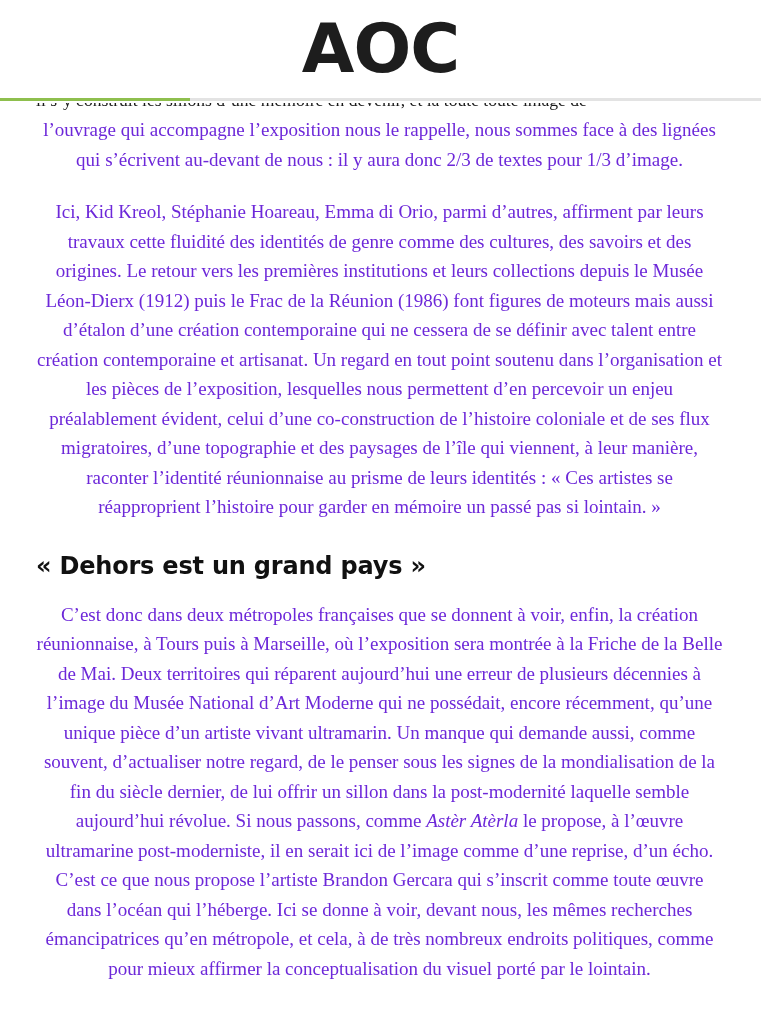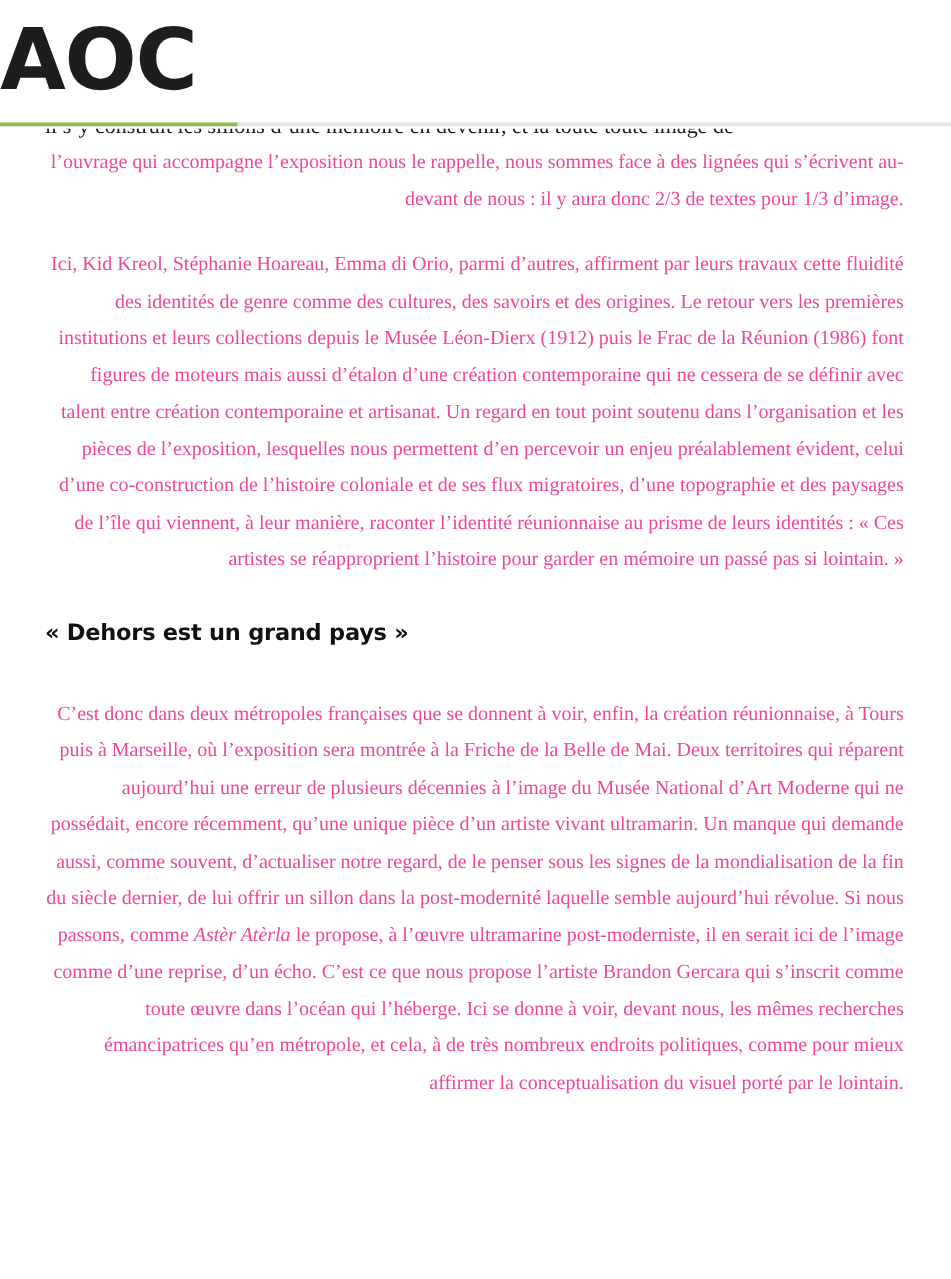--- a/index.html
+++ b/index.html
@@ -19,21 +19,21 @@
     width: 761px;
     height: 1023px;
     background: #ffffff;
     overflow: hidden;
   }
   
   .masthead {
     height: 98px;
     display: flex;
     align-items: center;
-    justify-content: flex-start;
+    justify-content: center;
     background: #ffffff;
   }
   .logo {
     font-family: "DejaVu Sans", sans-serif;
     font-weight: 700;
     font-size: 68px;
     letter-spacing: -1px;
     color: #1d1d1d;
     line-height: 1;
     user-select: none;
@@ -53,25 +53,25 @@
     background: #8ebf4d;
     width: 25%;
   }
   
   .article {
     padding: 0 38px 0 36px;
     box-sizing: border-box;
   }
   .article p {
     font-family: "Liberation Serif", serif;
-    font-size: 16px;
+    font-size: 19px;
     line-height: 29.5px;
-    color: #ec4899;
+    color: #6d28d9;
     margin: 0 0 23px 0;
-    text-align: right;
+    text-align: center;
   }
   .clipped-line {
     position: relative;
     height: 12px;
     overflow: hidden;
     margin-top: 2px;
   }
   .clipped-line span {
     position: absolute;
     top: -17px;
@@ -81,24 +81,24 @@
     line-height: 29.5px;
     color: #1a1a1a;
     white-space: nowrap;
   }
   .first-para {
     margin-top: 0;
   }
   h2.section-heading {
     font-family: "DejaVu Sans", sans-serif;
     font-weight: 700;
-    font-size: 18px;
+    font-size: 24px;
     line-height: 28px;
     color: #111111;
-    margin: 30px 0 36px 0;
+    margin: 30px 0 20px 0;
     letter-spacing: -0.2px;
   }
   em {
     font-style: italic;
   }
   .fade-bottom {
     position: absolute;
     bottom: 0;
     left: 0;
     width: 100%;

